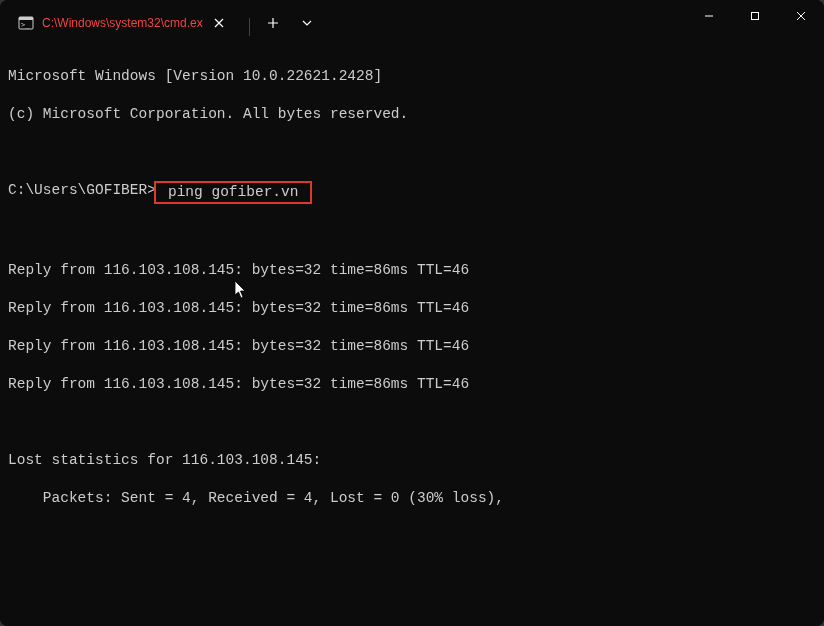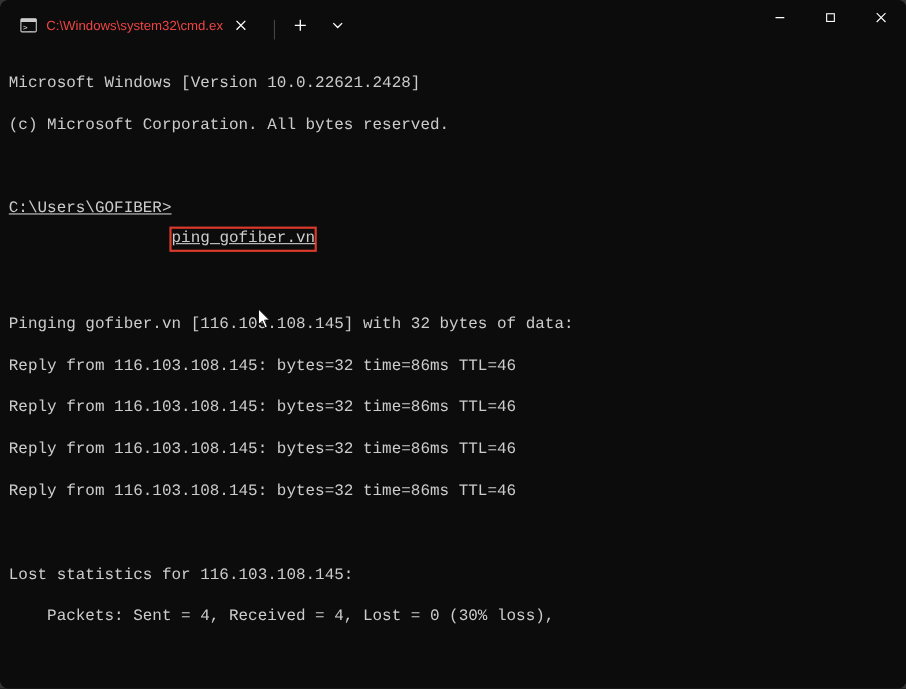--- a/index.html
+++ b/index.html
@@ -108,26 +108,25 @@
     background: #0c0c0c;
     padding: 8px 8px;
     color: #cccccc;
     font-size: 14.5px;
     line-height: 19px;
     font-family: Consolas, "Courier New", monospace;
     white-space: pre;
     position: relative;
   }
   .line { white-space: pre; }
-  .prompt-line { display: flex; text-decoration: underline; }
+  .prompt-line { display: flex; }
   .highlight-box {
     border: 2px solid #d93a2a;
-    padding: 0px 0;
+    padding: 0px 12px;
     margin-left: -2px;
-    margin-top: 25px;
   }
   .cursor-arrow {
     position: absolute;
     left: 234px;
     top: 240px;
     pointer-events: none;
   }
 </style>
 </head>
 <body>
@@ -180,21 +179,20 @@
       </div>
     </div>
   </div>
 
   <div class="terminal">
 <div class="line">Microsoft Windows [Version 10.0.22621.2428]</div>
 <div class="line">(c) Microsoft Corporation. All bytes reserved.</div>
 <div class="line">&nbsp;</div>
 <div class="prompt-line"><span>C:\Users\GOFIBER&gt;</span><span class="highlight-box"><span>ping gofiber.vn</span></span></div>
 <div class="line">&nbsp;</div>
-<div class="line">Pinging gofiber.vn [116.103.108.145] with 32 bytes of data:</div>
 <div class="line">Reply from 116.103.108.145: bytes=32 time=86ms TTL=46</div>
 <div class="line">Reply from 116.103.108.145: bytes=32 time=86ms TTL=46</div>
 <div class="line">Reply from 116.103.108.145: bytes=32 time=86ms TTL=46</div>
 <div class="line">Reply from 116.103.108.145: bytes=32 time=86ms TTL=46</div>
 <div class="line">&nbsp;</div>
 <div class="line">Lost statistics for 116.103.108.145:</div>
 <div class="line">    Packets: Sent = 4, Received = 4, Lost = 0 (30% loss),</div>
 
 
 

